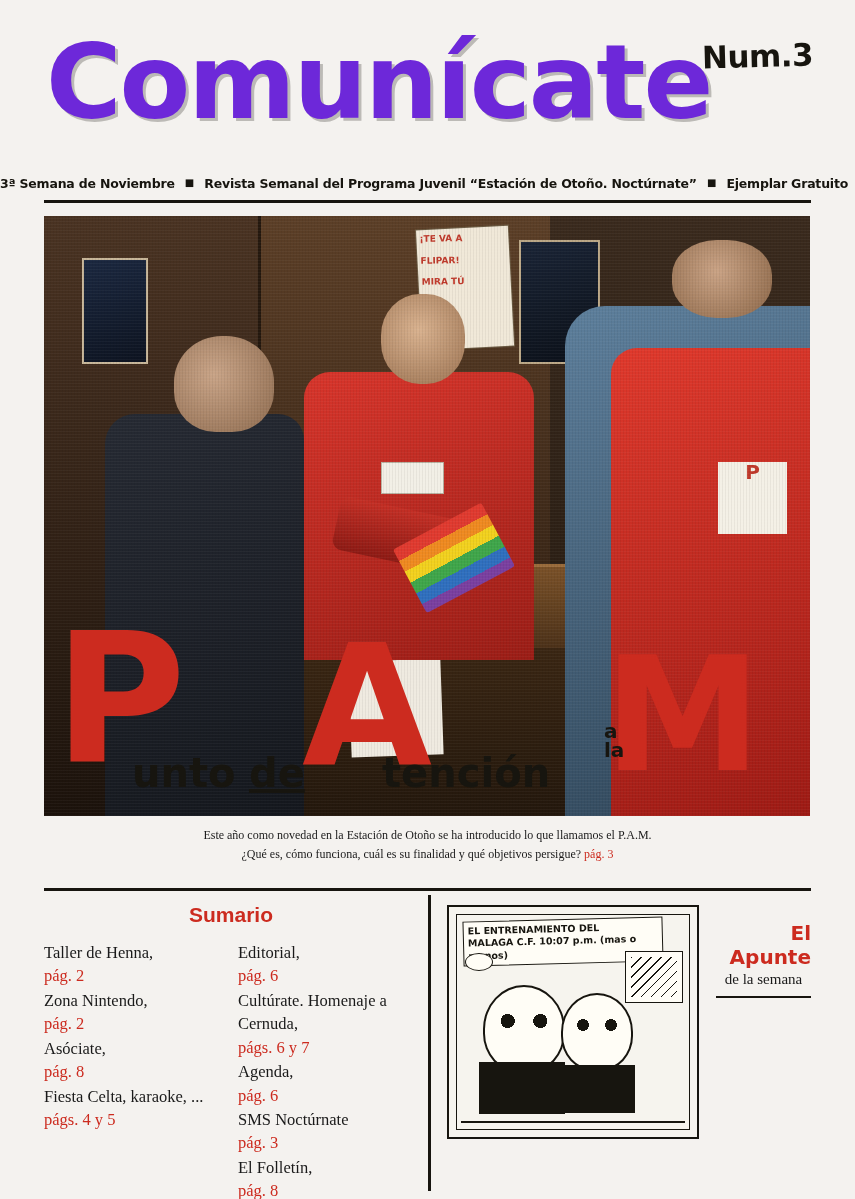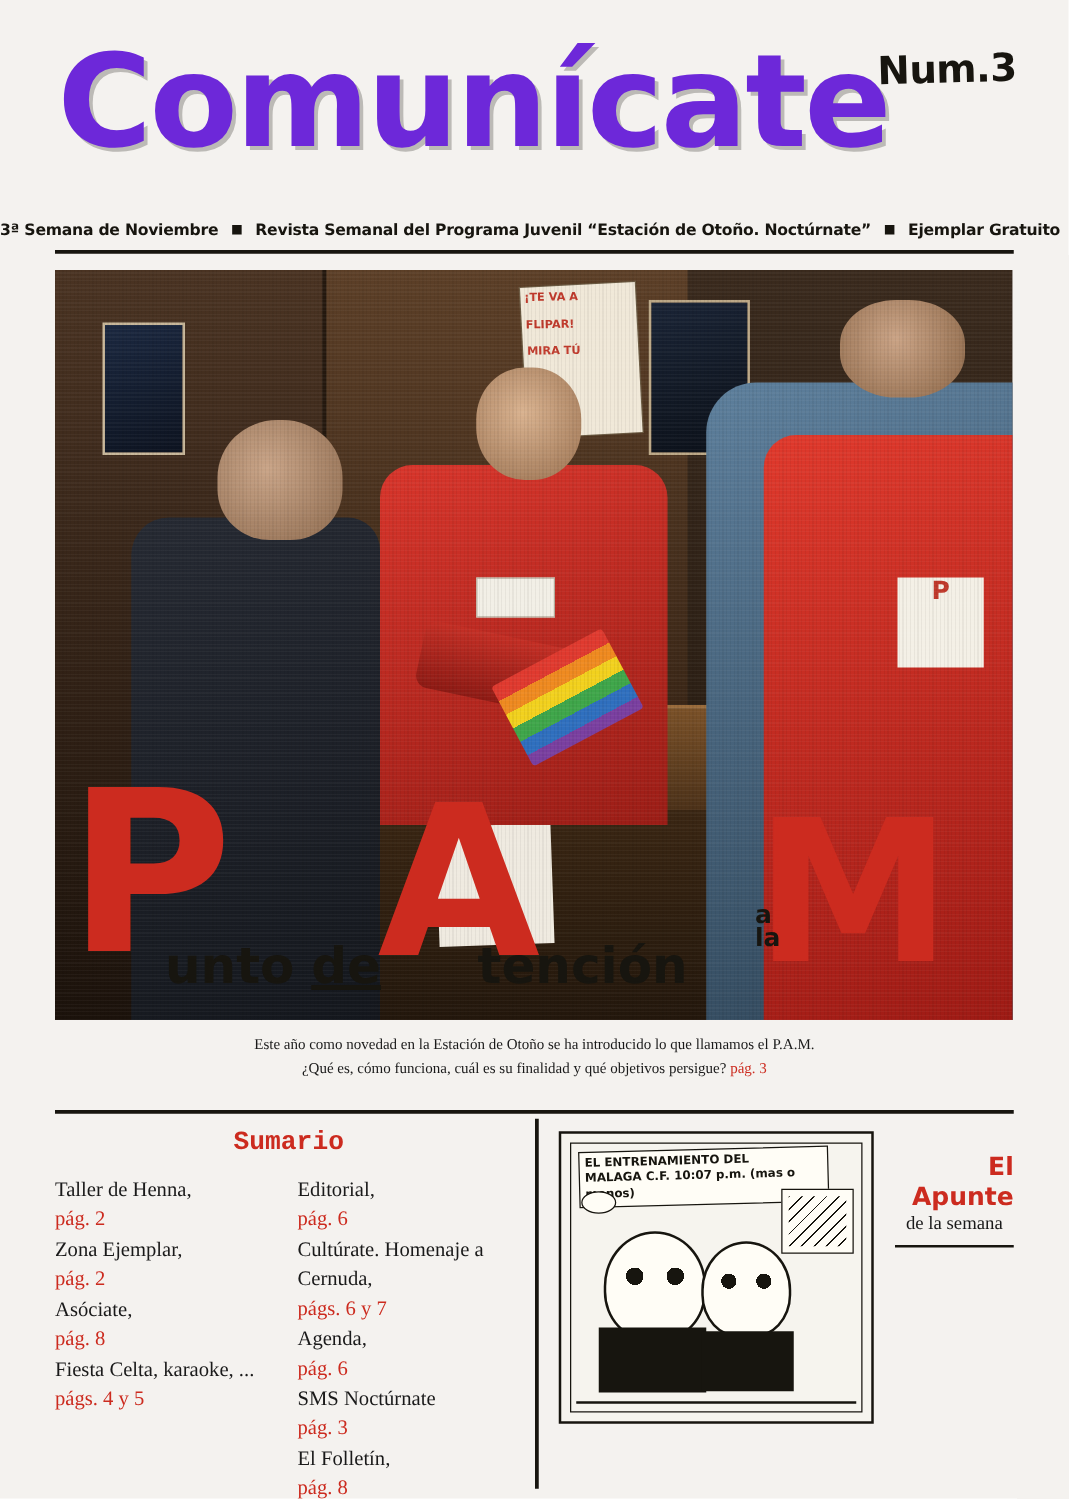--- a/index.html
+++ b/index.html
@@ -294,21 +294,21 @@
     margin: 0 16px 0 10px;
   }
   .col-right {
     flex: 1;
     display: flex;
     padding-top: 8px;
   }
   .sumario-title {
     text-align: center;
     color: #cc2b1f;
-    font-family: Liberation Mono, monospace;
+    font-family: Liberation Sans, sans-serif;
     font-weight: bold;
     font-size: 21px;
     margin: 0 0 14px 0;
   }
   .sumario-cols {
     display: flex;
     gap: 22px;
     font-size: 16.5px;
     line-height: 1.42;
   }
@@ -539,21 +539,21 @@
 
     <div class="col-sumario">
       <h2 class="sumario-title">Sumario</h2>
       <div class="sumario-cols">
         <ul>
           <li>
             <span class="s-label">Taller de Henna,</span>
             <span class="s-page">pág. 2</span>
           </li>
           <li>
-            <span class="s-label">Zona Ejemplar,</span>
+            <span class="s-label">Zona Nintendo,</span>
             <span class="s-page">pág. 2</span>
           </li>
           <li>
             <span class="s-label">Asóciate,</span>
             <span class="s-page">pág. 8</span>
           </li>
           <li>
             <span class="s-label">Fiesta Celta, karaoke, ...</span>
             <span class="s-page">págs. 4 y 5</span>
           </li>

